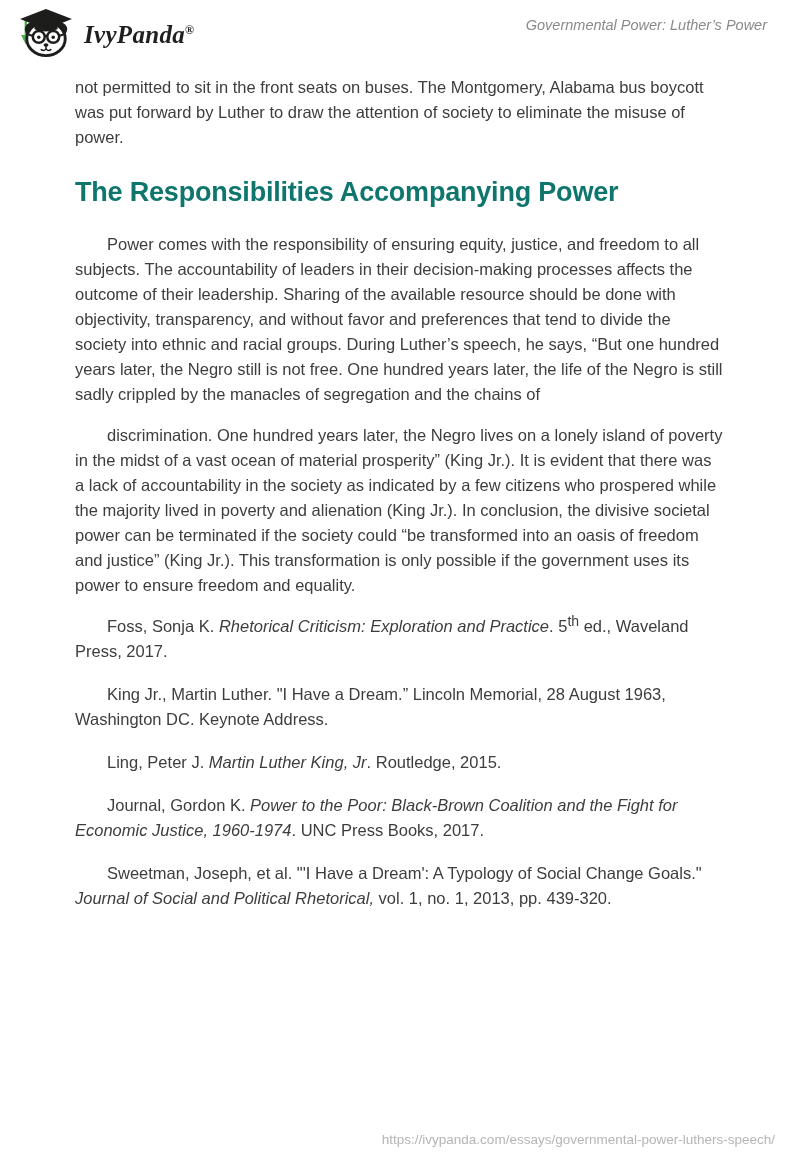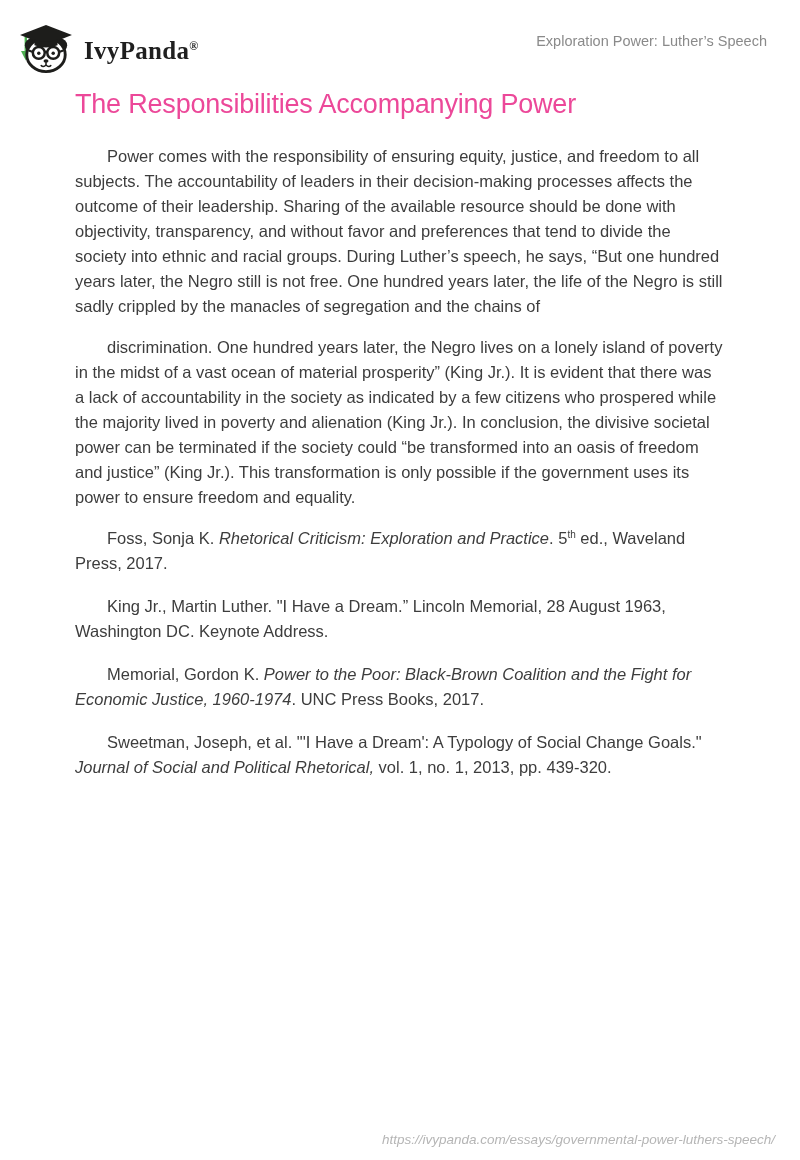--- a/index.html
+++ b/index.html
@@ -7,50 +7,51 @@
   .page {
     position:relative;
     width:800px; height:1160px;
     background:#ffffff;
     font-family:"Liberation Sans", sans-serif;
     overflow:hidden;
   }
   
   .header {
     display:flex; justify-content:space-between; align-items:flex-start;
-    padding:24px 33px 0 14px;
+    padding:8px 33px 0 14px;
     height:62px;
+    font-style:italic;
   }
   .brand { display:flex; align-items:center; gap:6px; }
   .brand-logo { width:64px; height:50px; flex:0 0 auto; }
   .brand-name {
     font-family:"Liberation Serif", serif;
     font-weight:700; font-size:25px; color:#1f1f1f;
     letter-spacing:0.3px; margin-top:4px;
   }
   .brand-name .reg { font-size:12px; vertical-align:super; font-weight:700; }
   .doc-title { color:#8a8a8a; font-size:14.5px; margin-top:9px; }
   
   .content { padding:0 75px; }
   p.body, p.citation {
     font-size:16.5px; line-height:25px; color:#3d3d3d;
     margin:0 0 16px 0; text-indent:32px;
   }
   p.first-para { text-indent:0; margin-top:13px; }
   h2.section-heading {
-    font-size:27px; font-weight:400; color:#ec4899;
+    font-size:27px; font-weight:700; color:#0f766e;
     margin:27px 0 24px 0; letter-spacing:-0.2px;
   }
   p.citation { margin-bottom:18px; }
   p.citation em { }
-  p.citation sup { font-size:10px; line-height:0; }
+  p.citation sup { font-size:14px; line-height:0; }
   
   .footer {
     position:absolute; right:25px; bottom:13px;
-    color:#b5b5b5; font-size:13.5px;font-style:italic;
+    color:#b5b5b5; font-size:13.5px;
   }
 </style>
 </head>
 <body>
 
 <div class="page">
 
   <div class="header">
     <div class="brand">
       <svg class="brand-logo" viewBox="0 0 64 52" xmlns="http://www.w3.org/2000/svg" aria-hidden="true">
@@ -71,32 +72,34 @@
         <circle cx="39.5" cy="30.5" r="1.8" fill="#1d1d1b"></circle>
 
         <ellipse cx="32" cy="38.5" rx="2.6" ry="1.8" fill="#1d1d1b"></ellipse>
         <path d="M32 40 L32 42.5 M32 42.5 C30 45 28 44.5 27 43.2 M32 42.5 C34 45 36 44.5 37 43.2" fill="none" stroke="#1d1d1b" stroke-width="1.6" stroke-linecap="round"></path>
 
         <polygon points="32,1 59,11.5 32,22 5,11.5" fill="#1d1d1b"></polygon>
         <path d="M20 16 L20 22 Q32 27 44 22 L44 16 Q32 21 20 16 Z" fill="#1d1d1b"></path>
       </svg>
       <div class="brand-name"><span>IvyPanda</span><span class="reg">®</span></div>
     </div>
-    <div class="doc-title">Exploration Power: Luther’s Speech</div>
+    <div class="doc-title">Governmental Power: Luther’s Power</div>
   </div>
 
   <div class="content">
+    <p class="body first-para">not permitted to sit in the front seats on buses. The Montgomery, Alabama bus boycott was put forward by Luther to draw the attention of society to eliminate the misuse of power.</p>
 
     <h2 class="section-heading">The Responsibilities Accompanying Power</h2>
 
     <p class="body">Power comes with the responsibility of ensuring equity, justice, and freedom to all subjects. The accountability of leaders in their decision-making processes affects the outcome of their leadership. Sharing of the available resource should be done with objectivity, transparency, and without favor and preferences that tend to divide the society into ethnic and racial groups. During Luther’s speech, he says, “But one hundred years later, the Negro still is not free. One hundred years later, the life of the Negro is still sadly crippled by the manacles of segregation and the chains of</p>
     <p class="body">discrimination. One hundred years later, the Negro lives on a lonely island of poverty in the midst of a vast ocean of material prosperity” (King Jr.). It is evident that there was a lack of accountability in the society as indicated by a few citizens who prospered while the majority lived in poverty and alienation (King Jr.). In conclusion, the divisive societal power can be terminated if the society could “be transformed into an oasis of freedom and justice” (King Jr.). This transformation is only possible if the government uses its power to ensure freedom and equality.</p>
 
 
     <p class="citation"><span>Foss, Sonja K. </span><em>Rhetorical Criticism: Exploration and Practice</em><span>. 5</span><sup>th</sup><span> ed., Waveland Press, 2017.</span></p>
     <p class="citation"><span>King Jr., Martin Luther. "I Have a Dream.” Lincoln Memorial, 28 August 1963, Washington DC. Keynote Address.</span></p>
-    <p class="citation"><span>Memorial, Gordon K. </span><em>Power to the Poor: Black-Brown Coalition and the Fight for Economic Justice, 1960-1974</em><span>. UNC Press Books, 2017.</span></p>
+    <p class="citation"><span>Ling, Peter J. </span><em>Martin Luther King, Jr</em><span>. Routledge, 2015.</span></p>
+    <p class="citation"><span>Journal, Gordon K. </span><em>Power to the Poor: Black-Brown Coalition and the Fight for Economic Justice, 1960-1974</em><span>. UNC Press Books, 2017.</span></p>
     <p class="citation"><span>Sweetman, Joseph, et al. "'I Have a Dream': A Typology of Social Change Goals." </span><em>Journal of Social and Political Rhetorical,</em><span> vol. 1, no. 1, 2013, pp. 439-320.</span></p>
   </div>
 
   <div class="footer">https://ivypanda.com/essays/governmental-power-luthers-speech/</div>
 
 </div>
 
 </body></html>

